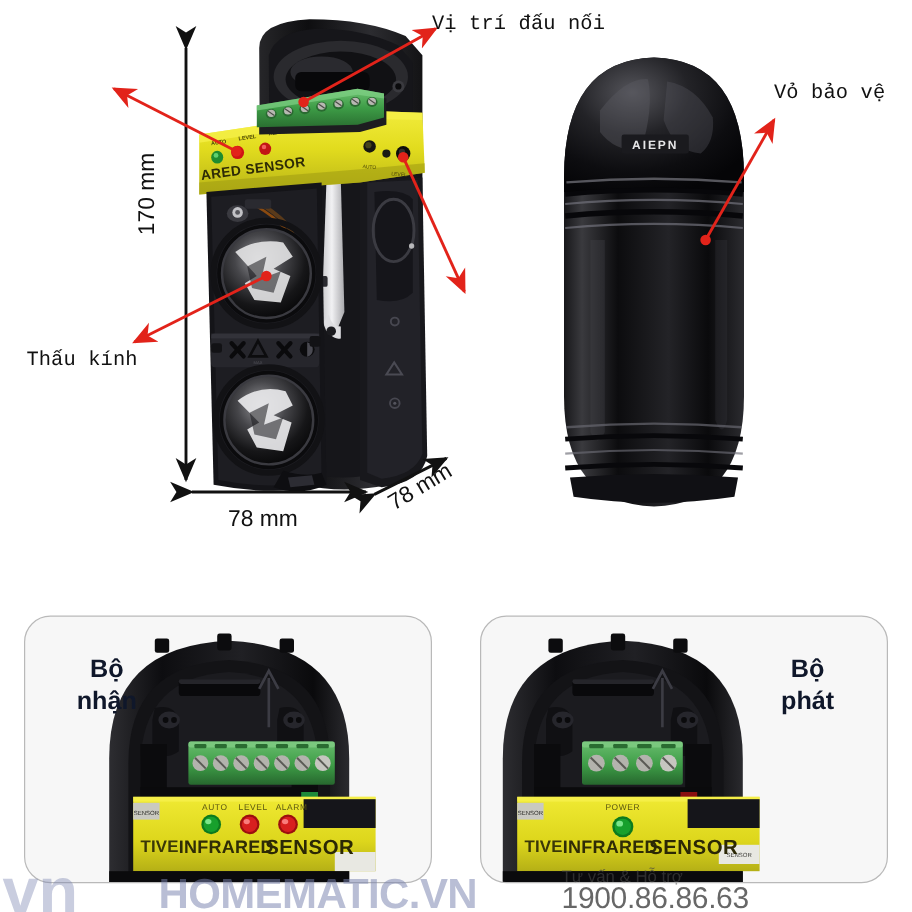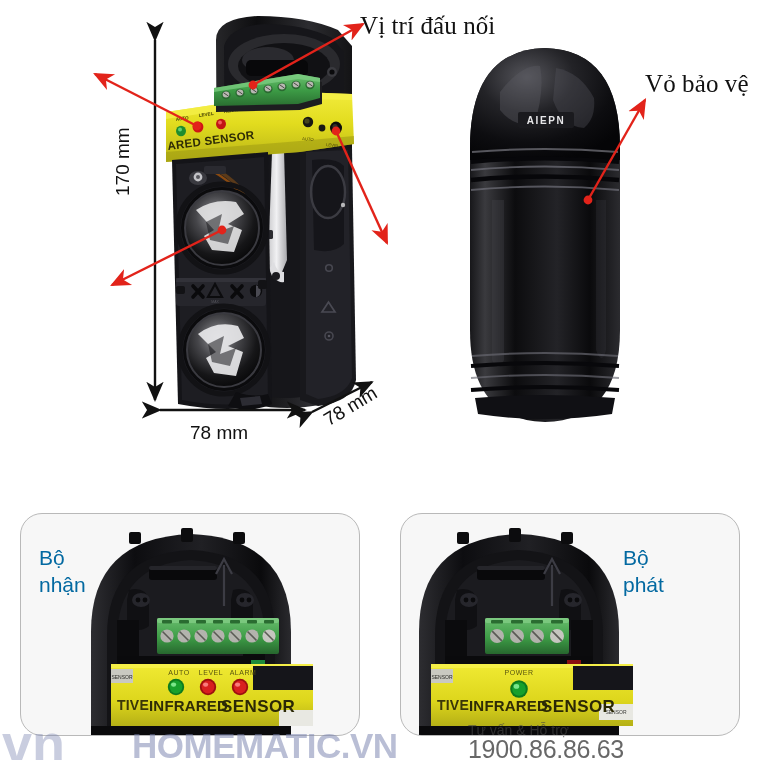--- a/index.html
+++ b/index.html
@@ -12,23 +12,23 @@
     position: relative;
     font-family: "Liberation Sans", sans-serif;
     overflow: hidden;
   }
   #stage { position: absolute; inset: 0; width: 760px; height: 760px; }
 
   
   .anno {
     position: absolute;
     color: #111111;
-    font-size: 25px;
+    font-size: 17px;
     line-height: 1.28;
-    font-family: Liberation Serif, serif;
+    font-family: Liberation Mono, monospace;
     white-space: pre-line;
     letter-spacing: .1px;
   }
   .anno.c { text-align: center; }
   .anno.l { text-align: left; }
 
   .dimlabel {
     position: absolute;
     color: #111;
     font-size: 19px;
@@ -43,24 +43,26 @@
   .card {
     position: absolute;
     background: #f7f7f7;
     border: 1.4px solid #b9b9b9;
     border-radius: 22px;
     overflow: hidden;
   }
   .card-label {
     position: absolute;
     font-size: 21px;
-    color: #0369a1;
+    color: #0f172a;
     line-height: 1.3;
+    text-align: center;
     z-index: 6;
     white-space: pre-line;
+    font-weight: bold;
   }
 
   
   .wm-main {
     position: absolute;
     left: 132px; top: 726px;
     font-size: 35px;
     font-weight: bold;
     letter-spacing: -0.5px;
     color: rgba(120,130,175,0.52);
@@ -367,20 +369,21 @@
       <circle cx="336" cy="131" r="4.4"></circle>
       <circle cx="588" cy="200" r="4.4"></circle>
     </g>
   </svg>
 
 
   <div class="anno l" style="left:360px; top:10px; width:190px;">Vị trí đấu nối</div>
 
   <div class="anno l" style="left:645px; top:68px; width:120px;">Vỏ bảo vệ</div>
 
+  <div class="anno l" style="left:22px; top:290px; width:140px;">Thấu kính</div>
 
 
   <div class="dimlabel" style="left:112px; top:196px; transform:rotate(-90deg); transform-origin:left top;">170 mm</div>
 
   <div class="dimlabel" style="left:190px; top:422px;">78 mm</div>
 
   <div class="dimlabel" style="left:320px; top:412px; transform:rotate(-31deg); transform-origin:left top;">78 mm</div>
 
   <div class="card" style="left:20px; top:513px; width:340px; height:223px;">
     <svg class="layer" style="left:0;top:0;width:340px;height:223px;" viewBox="0 0 340 223">

